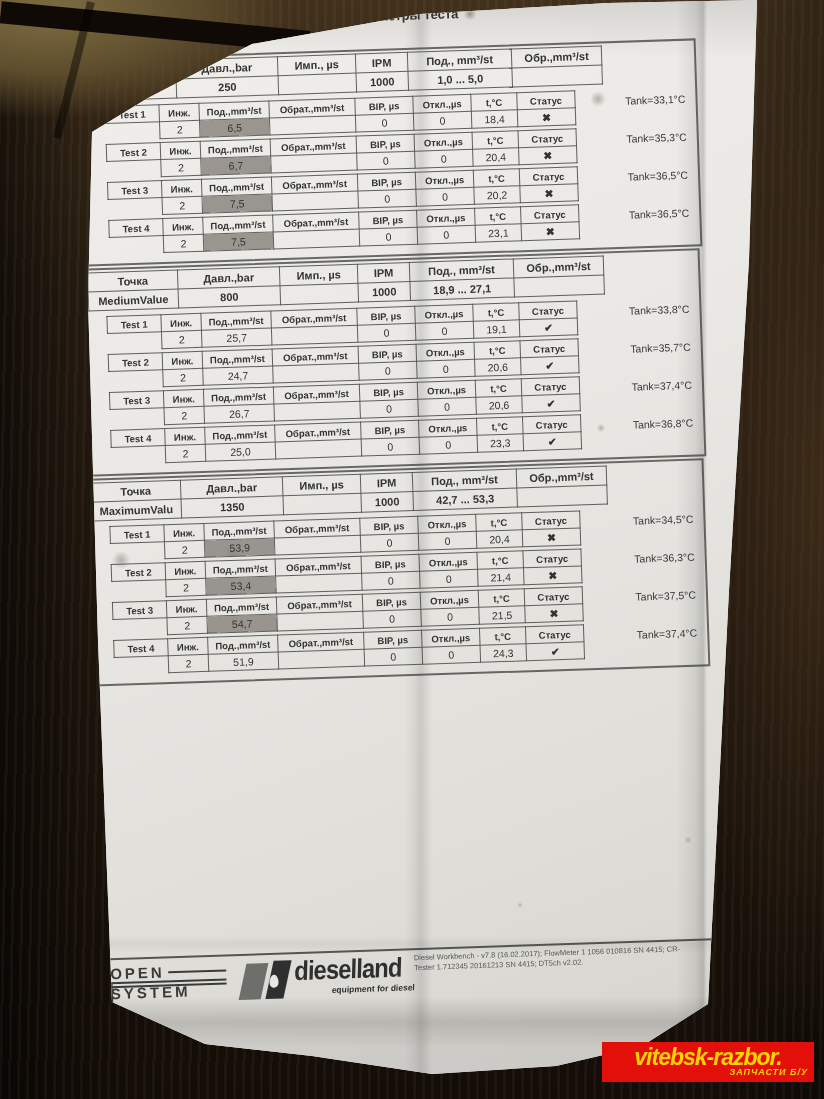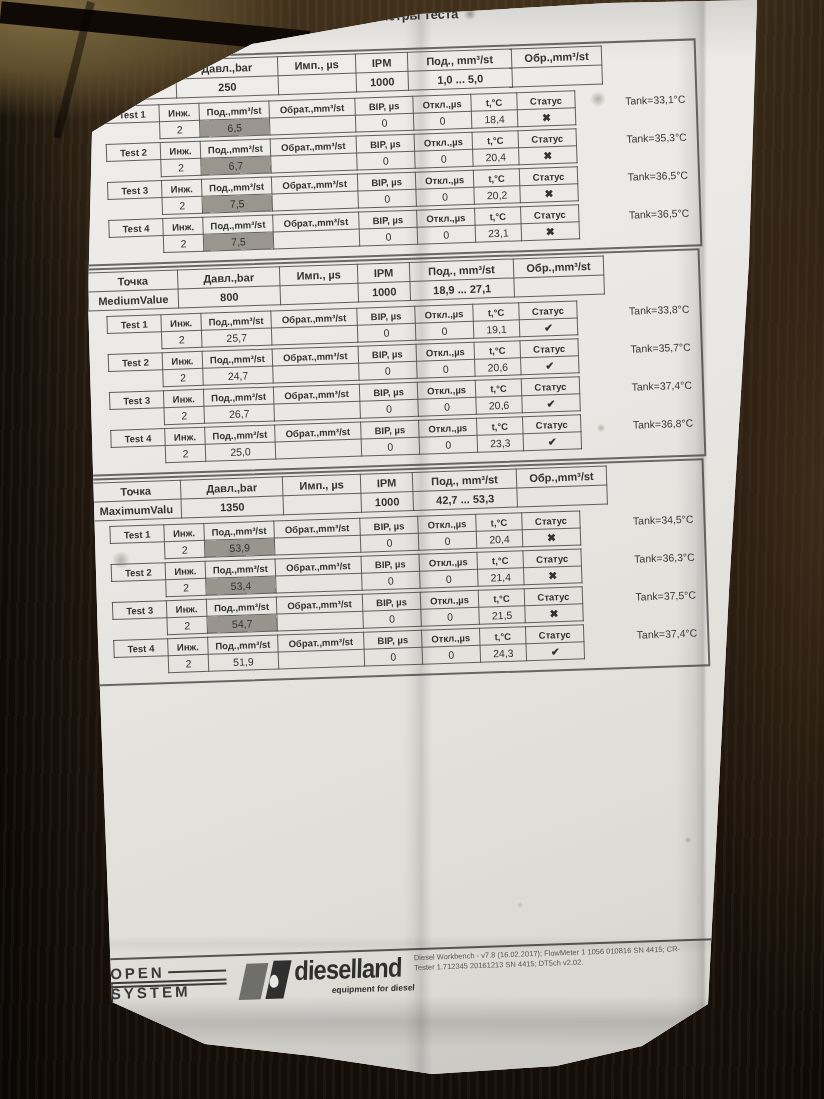--- a/index.html
+++ b/index.html
@@ -654,13 +654,17 @@
       </div>
 
       <div class="fineprint">
         <div>Diesel Workbench - v7.8 (16.02.2017); FlowMeter 1 1056 010816 SN 4415;  CR-</div>
         <div>Tester 1.712345 20161213 SN 4415;  DT5ch v2.02.</div>
       </div>
       <div class="pagenum">2</div>
     </div>
   </div>
 
+  <div class="shoplogo">
+    <div class="shop-main">vitebsk-razbor.</div>
+    <div class="shop-sub">ЗАПЧАСТИ Б/У</div>
+  </div>
 </div>
 
 </body></html>

